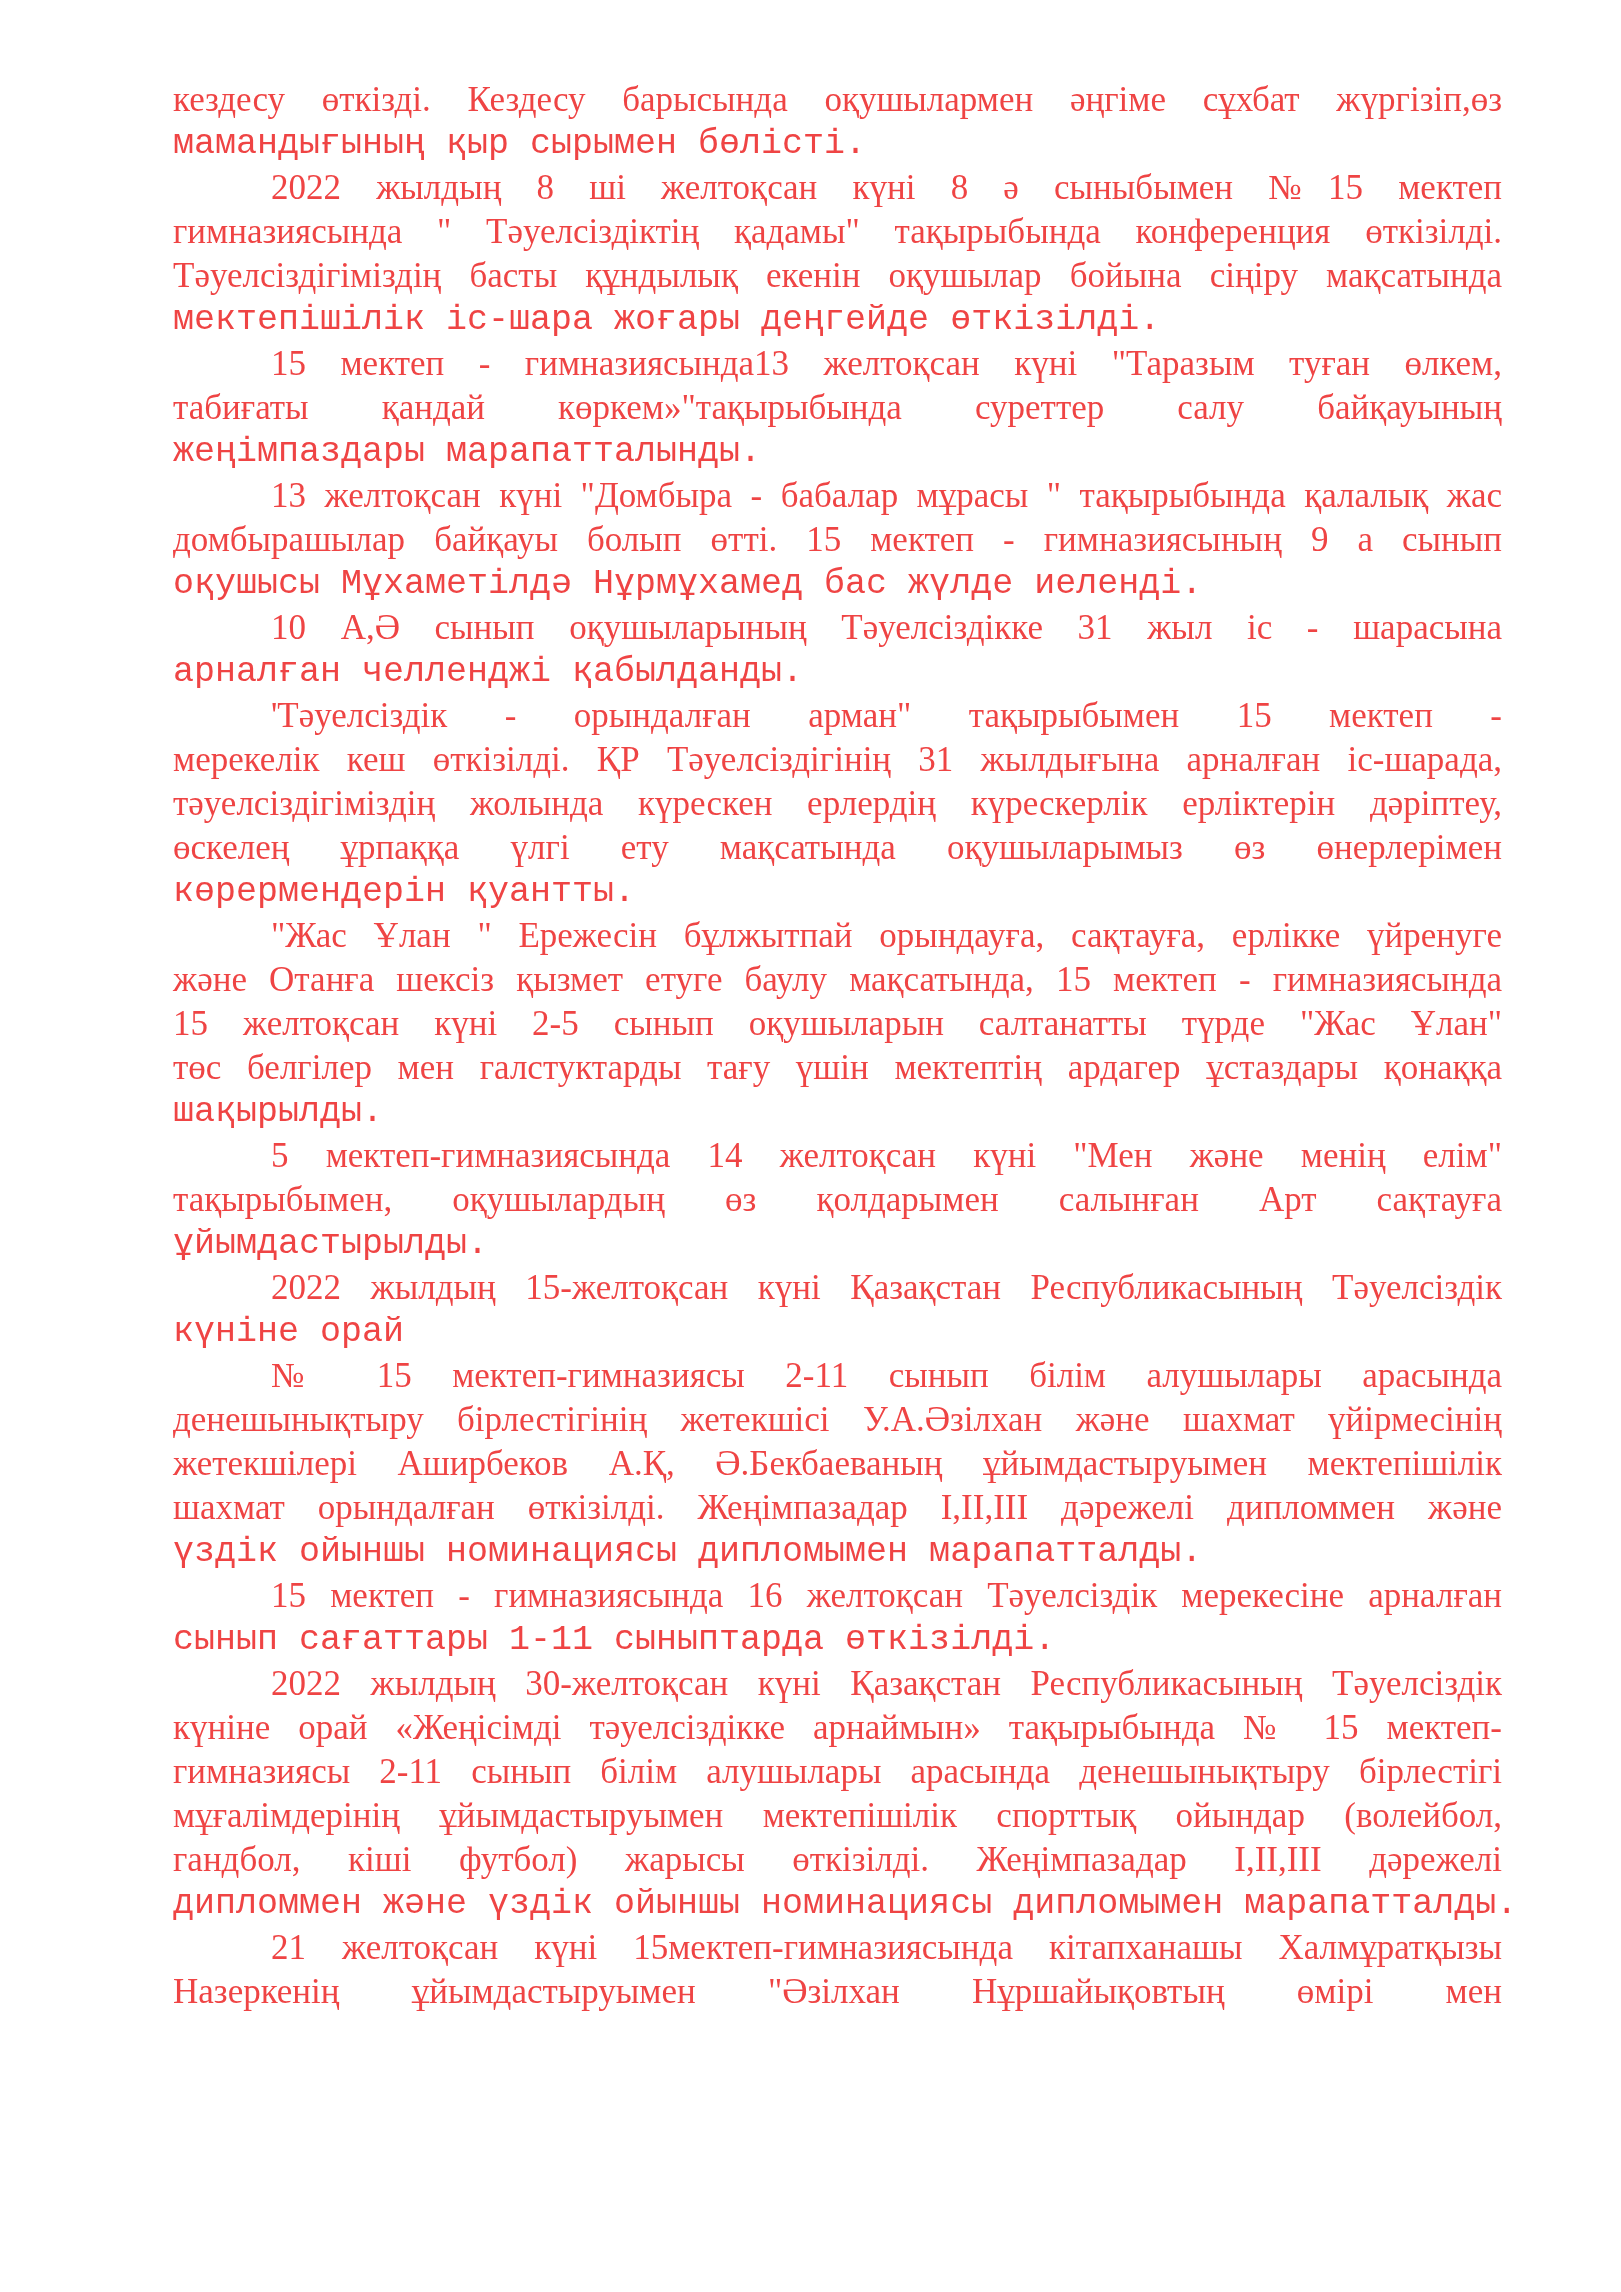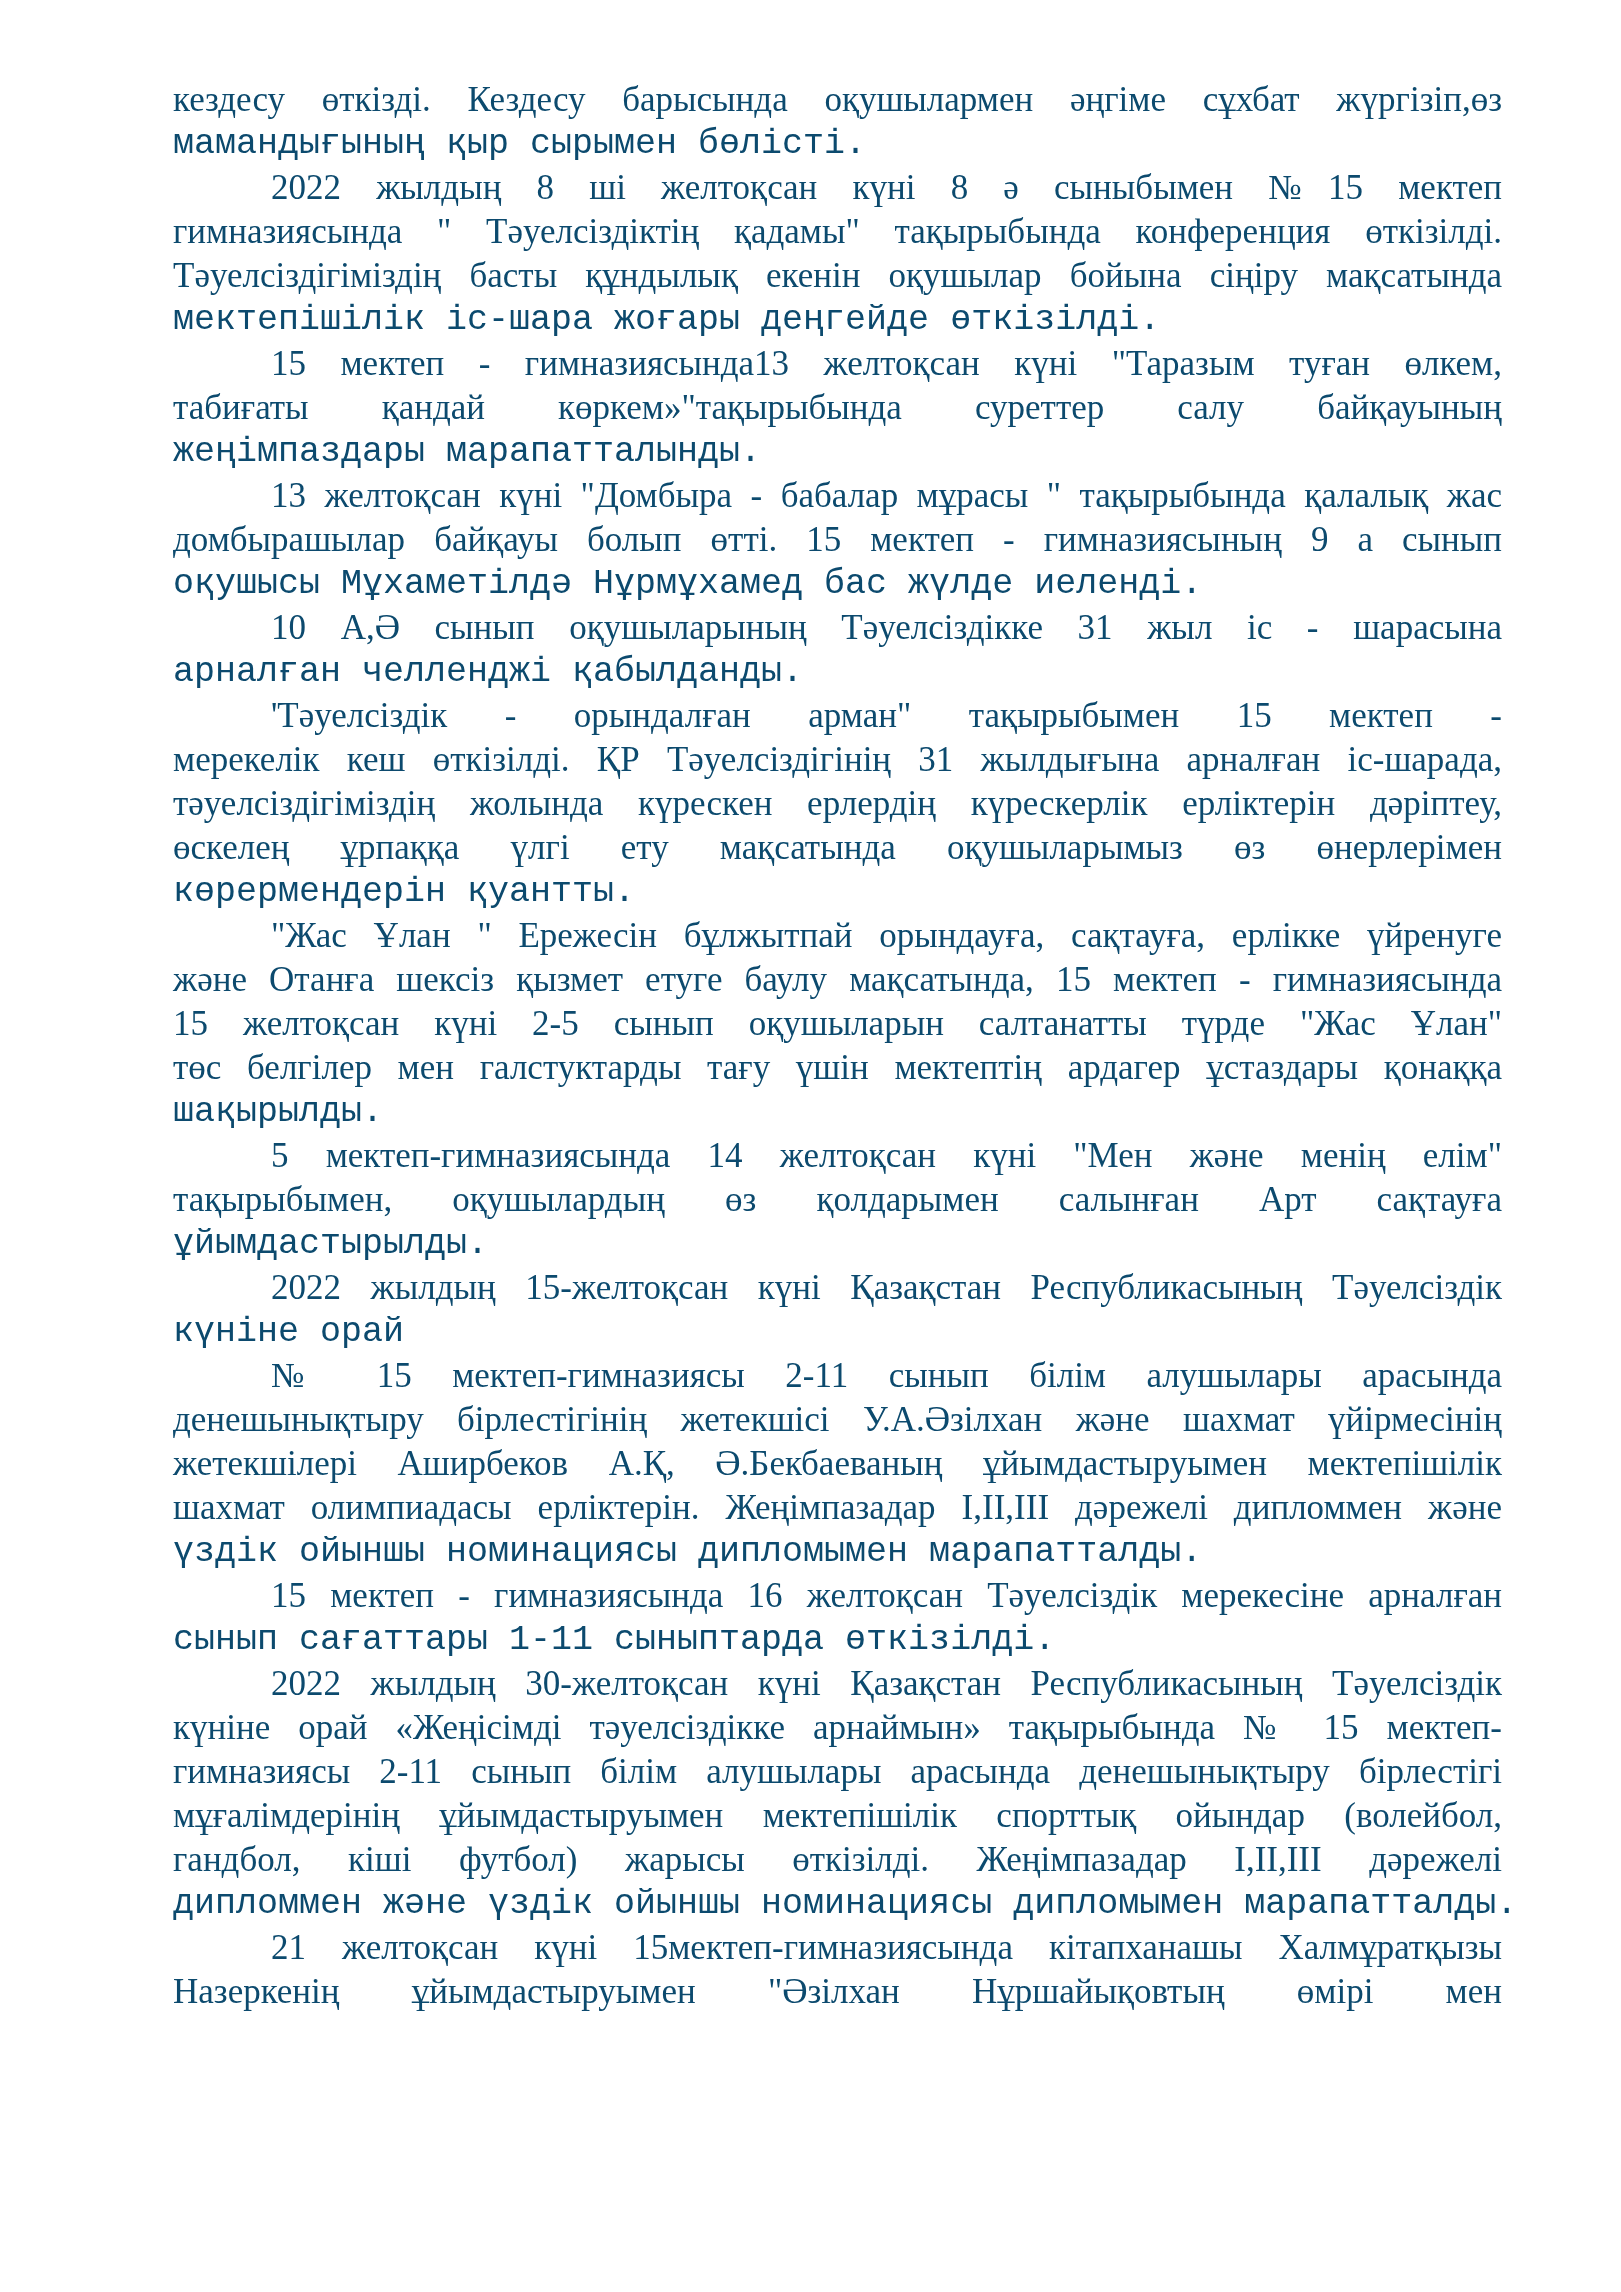--- a/index.html
+++ b/index.html
@@ -14,21 +14,21 @@
       overflow: hidden;
     }
     .page {
       position: absolute;
       left: 173px;
       top: 78px;
       width: 1329px;
       font-family: "Liberation Serif", "DejaVu Serif", serif;
       font-size: 35px;
       line-height: 44px;
-      color: #0c4a6e;
+      color: #ef4444;
     }
     .para {
       margin: 0;
       padding: 0;
     }
     .line {
       display: block;
       white-space: nowrap;
       text-align: justify;
       text-align-last: justify;
@@ -92,21 +92,21 @@
       <span class="line last">ұйымдастырылды.</span>
     </div>
     <div class="para">
       <span class="line indent">2022 жылдың 15-желтоқсан күні Қазақстан Республикасының Тәуелсіздік</span>
       <span class="line last">күніне орай</span>
     </div>
     <div class="para">
       <span class="line indent">№ 15 мектеп-гимназиясы 2-11 сынып білім алушылары арасында</span>
       <span class="line">денешынықтыру бірлестігінің жетекшісі У.А.Әзілхан және шахмат үйірмесінің</span>
       <span class="line">жетекшілері Аширбеков А.Қ, Ә.Бекбаеваның ұйымдастыруымен мектепішілік</span>
-      <span class="line">шахмат олимпиадасы ерліктерін. Жеңімпазадар І,ІІ,ІІІ дәрежелі дипломмен және</span>
+      <span class="line">шахмат орындалған өткізілді. Жеңімпазадар І,ІІ,ІІІ дәрежелі дипломмен және</span>
       <span class="line last">үздік ойыншы номинациясы дипломымен марапатталды.</span>
     </div>
     <div class="para">
       <span class="line indent">15 мектеп - гимназиясында 16 желтоқсан Тәуелсіздік мерекесіне арналған</span>
       <span class="line last">сынып сағаттары 1-11 сыныптарда өткізілді.</span>
     </div>
     <div class="para">
       <span class="line indent">2022 жылдың 30-желтоқсан күні Қазақстан Республикасының Тәуелсіздік</span>
       <span class="line">күніне орай «Жеңісімді тәуелсіздікке арнаймын» тақырыбында № 15 мектеп-</span>
       <span class="line">гимназиясы 2-11 сынып білім алушылары арасында денешынықтыру бірлестігі</span>

